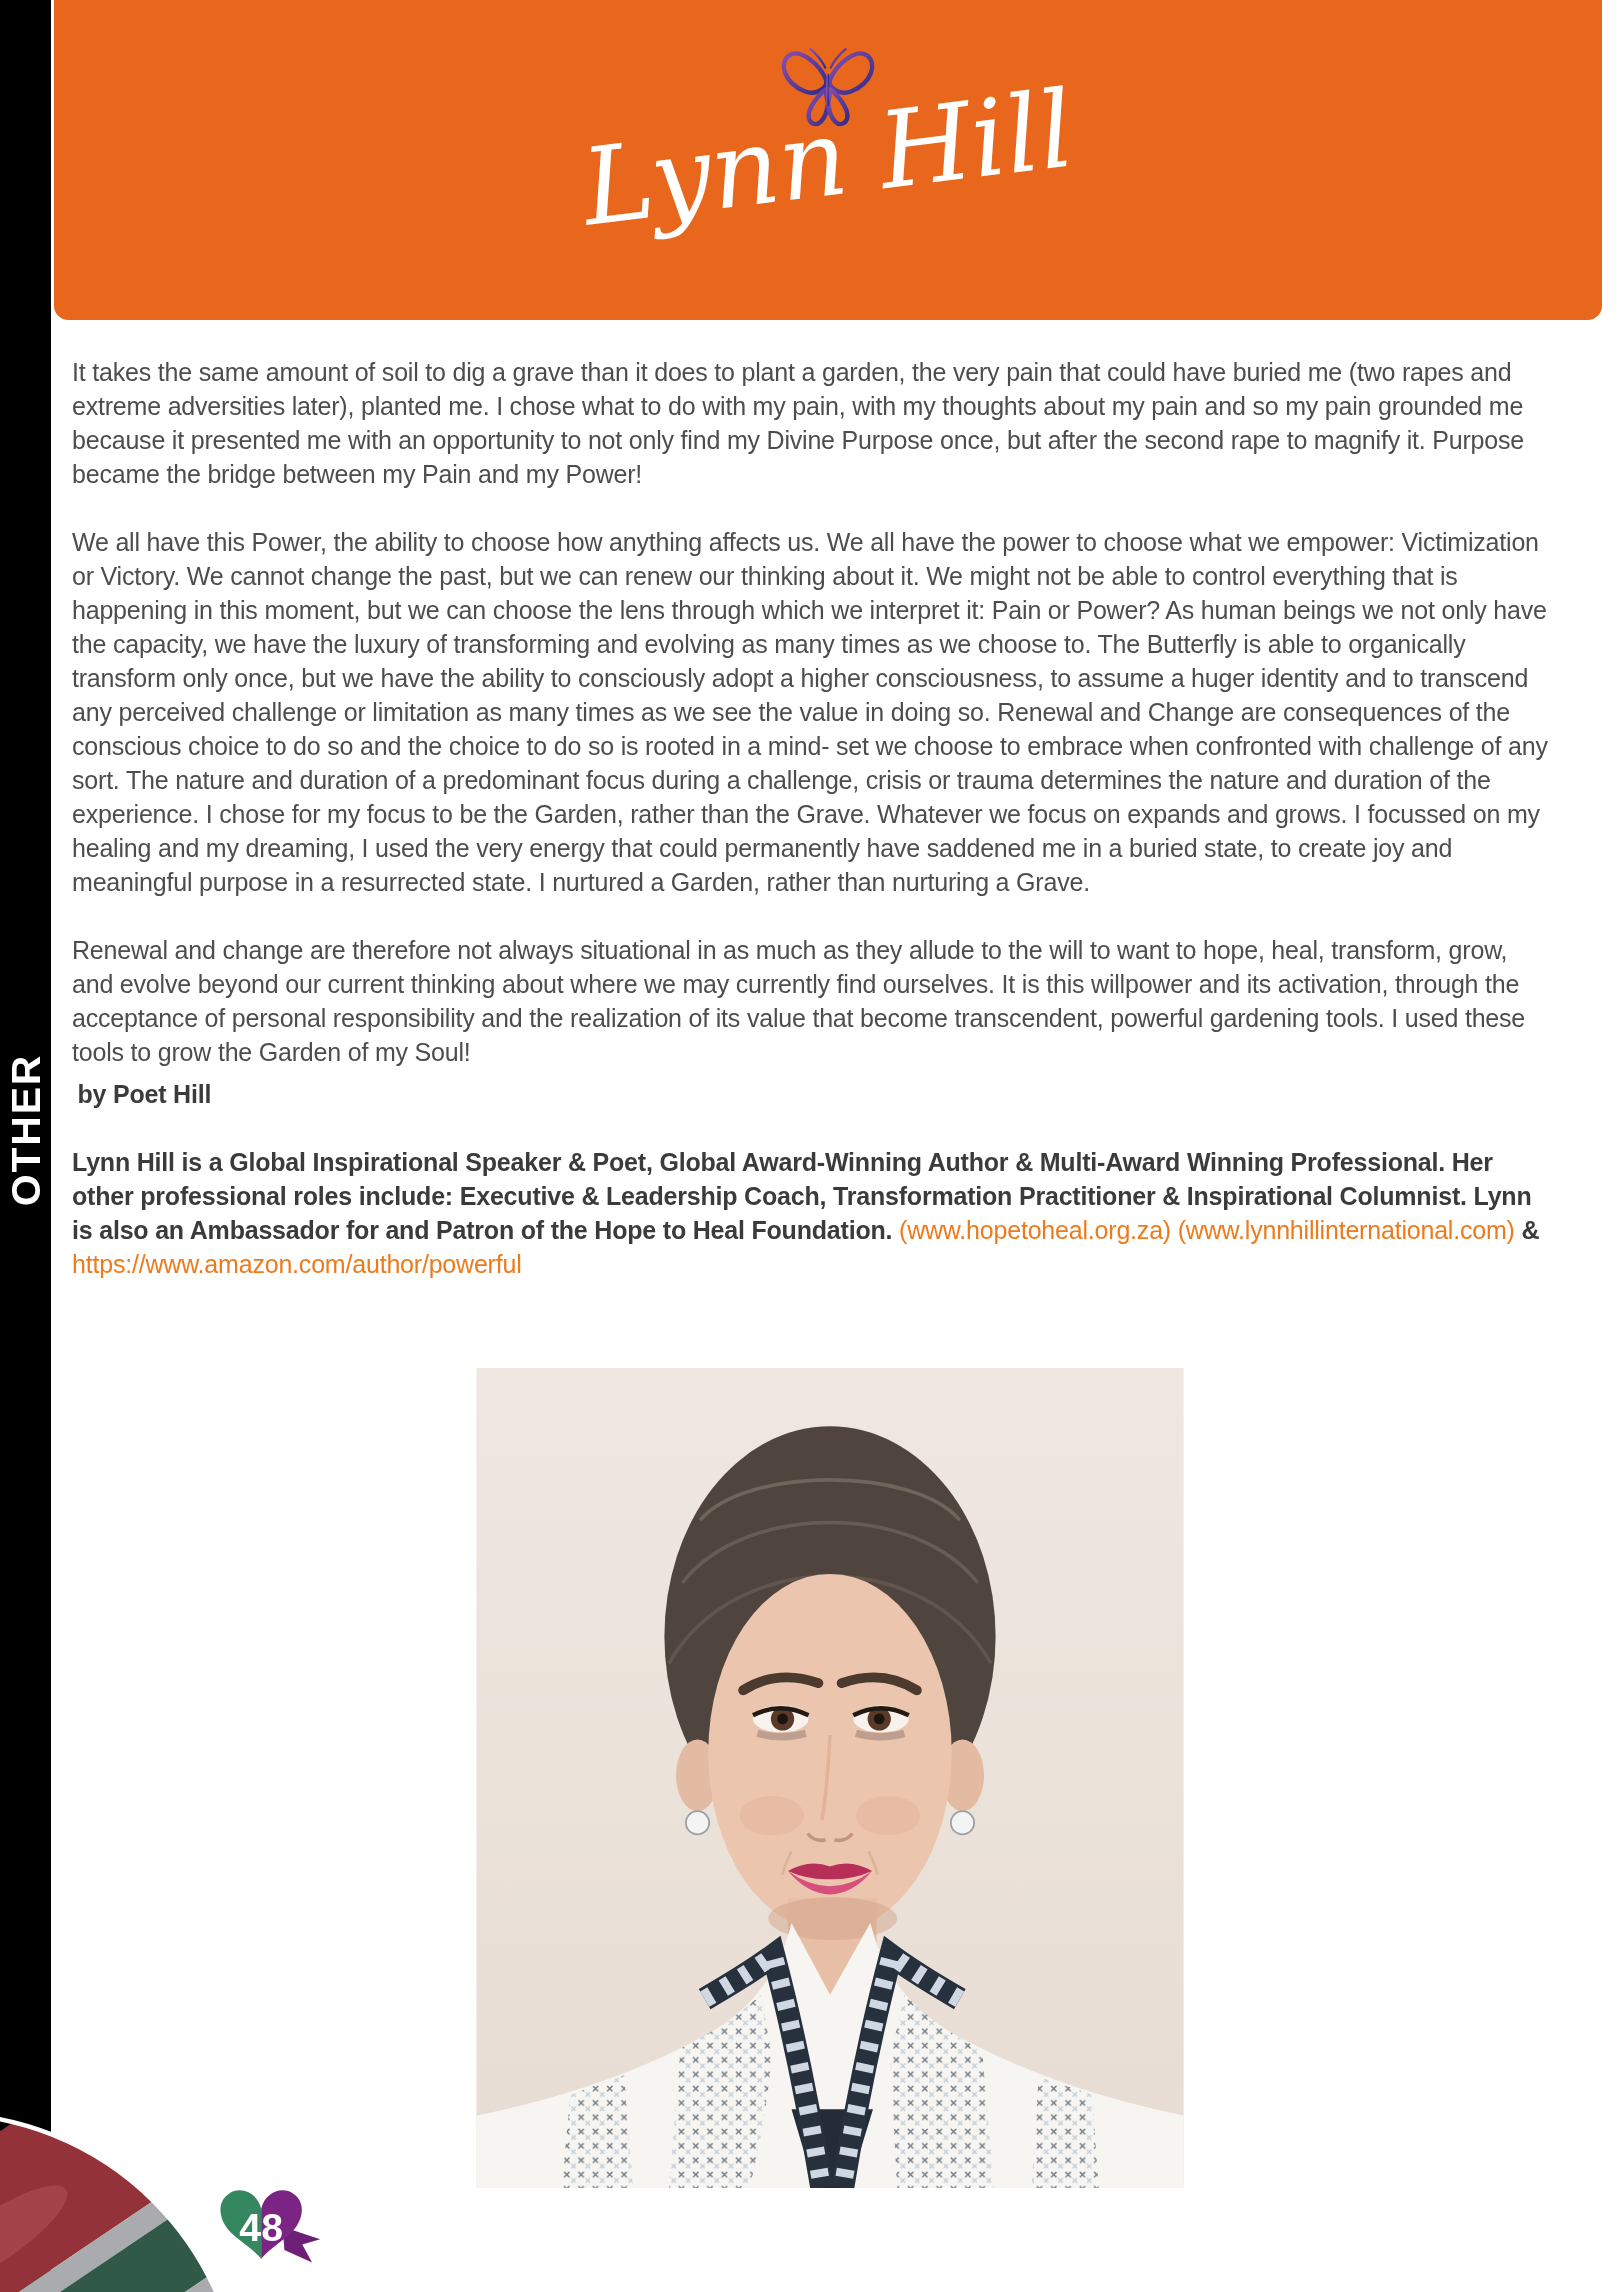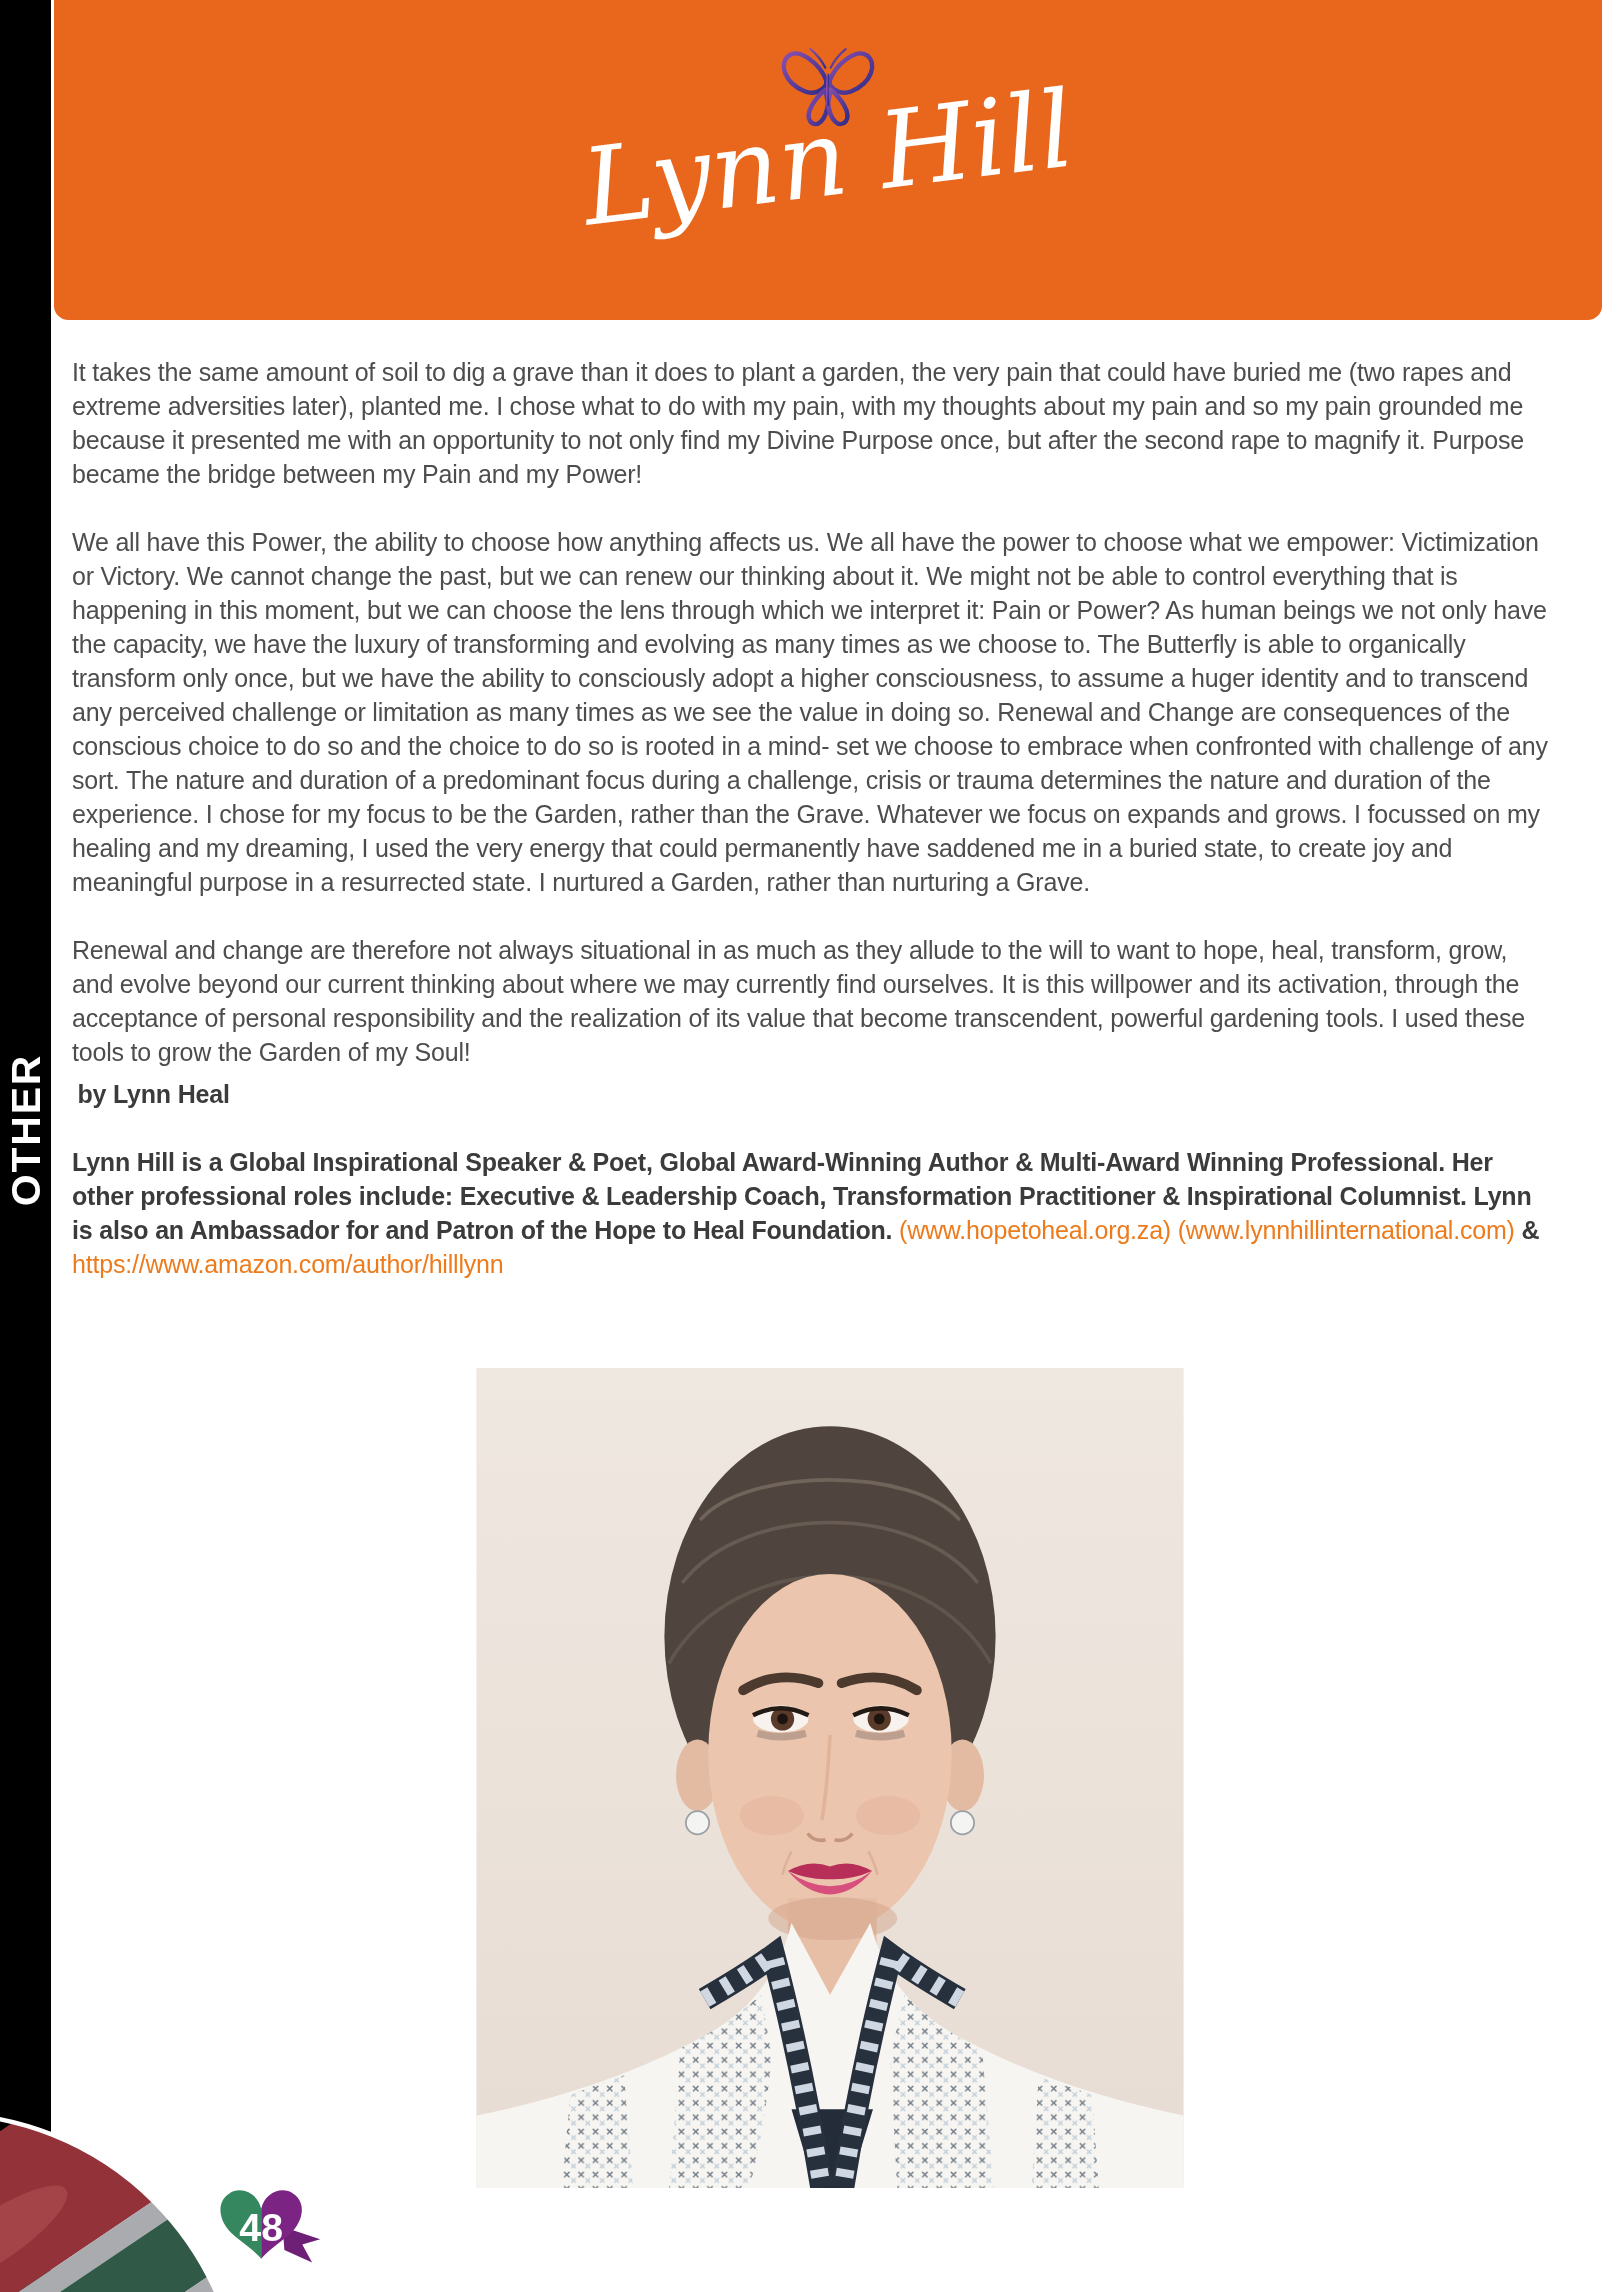--- a/index.html
+++ b/index.html
@@ -80,26 +80,26 @@
         </g>
       </svg>
       <div class="signature">Lynn Hill</div>
     </div>
   </header>
 
   <main class="article">
     <p>It takes the same amount of soil to dig a grave than it does to plant a garden, the very pain that could have buried me (two rapes and extreme adversities later), planted me. I chose what to do with my pain, with my thoughts about my pain and so my pain grounded me because it presented me with an opportunity to not only find my Divine Purpose once, but after the second rape to magnify it. Purpose became the bridge between my Pain and my Power!</p>
     <p>We all have this Power, the ability to choose how anything affects us. We all have the power to choose what we empower: Victimization or Victory. We cannot change the past, but we can renew our thinking about it. We might not be able to control everything that is happening in this moment, but we can choose the lens through which we interpret it: Pain or Power? As human beings we not only have the capacity, we have the luxury of transforming and evolving as many times as we choose to. The Butterfly is able to organically transform only once, but we have the ability to consciously adopt a higher consciousness, to assume a huger identity and to transcend any perceived challenge or limitation as many times as we see the value in doing so. Renewal and Change are consequences of the conscious choice to do so and the choice to do so is rooted in a mind- set we choose to embrace when confronted with challenge of any sort. The nature and duration of a predominant focus during a challenge, crisis or trauma determines the nature and duration of the experience. I chose for my focus to be the Garden, rather than the Grave. Whatever we focus on expands and grows. I focussed on my healing and my dreaming, I used the very energy that could permanently have saddened me in a buried state, to create joy and meaningful purpose in a resurrected state. I nurtured a Garden, rather than nurturing a Grave.</p>
     <p class="tight">Renewal and change are therefore not always situational in as much as they allude to the will to want to hope, heal, transform, grow, and evolve beyond our current thinking about where we may currently find ourselves. It is this willpower and its activation, through the acceptance of personal responsibility and the realization of its value that become transcendent, powerful gardening tools. I used these tools to grow the Garden of my Soul!</p>
-    <p class="byline">by Lynn Heal</p>
+    <p class="byline">by Poet Hill</p>
     <p class="bio"><span>Lynn Hill is a Global Inspirational Speaker &amp; Poet, Global Award-Winning Author &amp; Multi-Award Winning Professional. Her other professional roles include: Executive &amp; Leadership Coach, Transformation Practitioner &amp; Inspirational Columnist. Lynn is also an Ambassador for and Patron of the Hope to Heal Foundation.</span>
       <a class="link">(www.hopetoheal.org.za)</a>
       <a class="link">(www.lynnhillinternational.com)</a>
       <span class="amp">&amp;</span>
-      <a class="link">https://www.amazon.com/author/hilllynn</a>
+      <a class="link">https://www.amazon.com/author/powerful</a>
     </p>
   </main>
 
   <svg class="photo" viewBox="0 0 790 916">
     <defs>
       <linearGradient id="wall" x1="0" y1="0" x2="0" y2="1">
         <stop offset="0" stop-color="#efe8e0"></stop>
           <stop offset="1" stop-color="#e7dcd4"></stop>
       </linearGradient>
       <pattern id="stitch" width="16" height="16" patternUnits="userSpaceOnUse">

